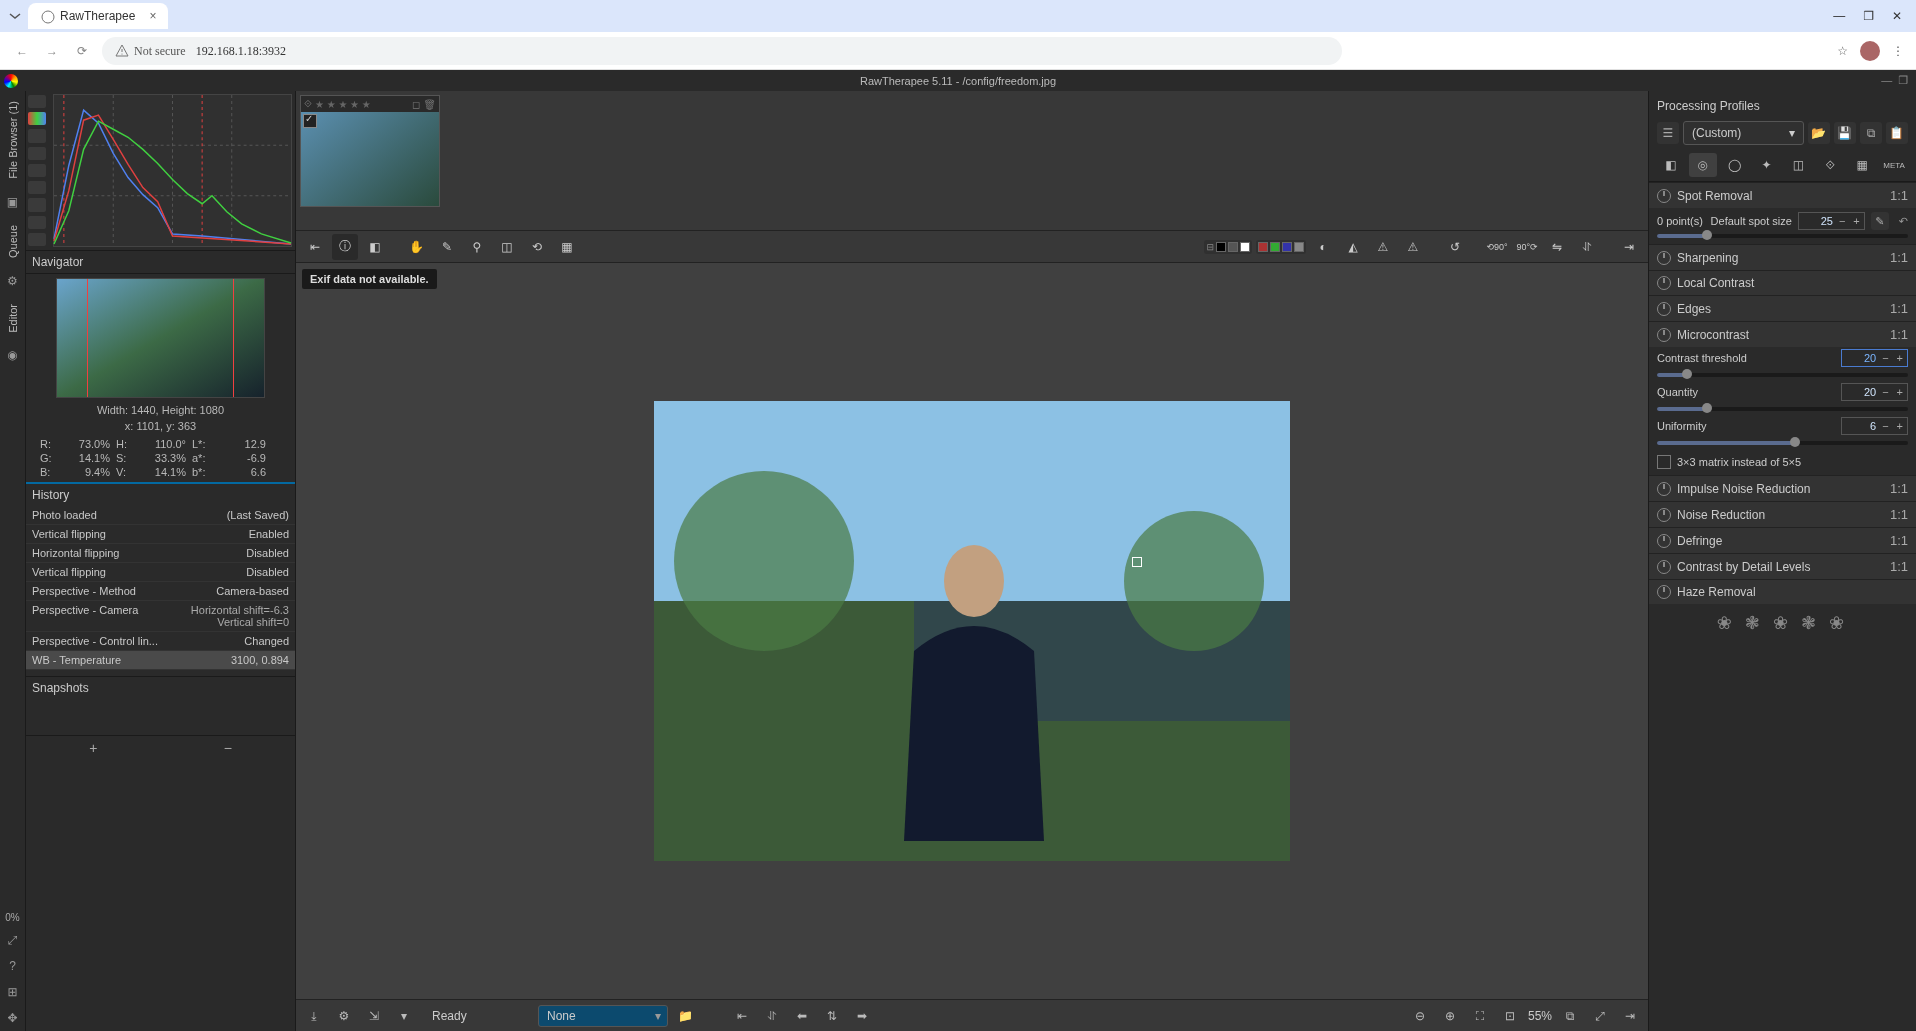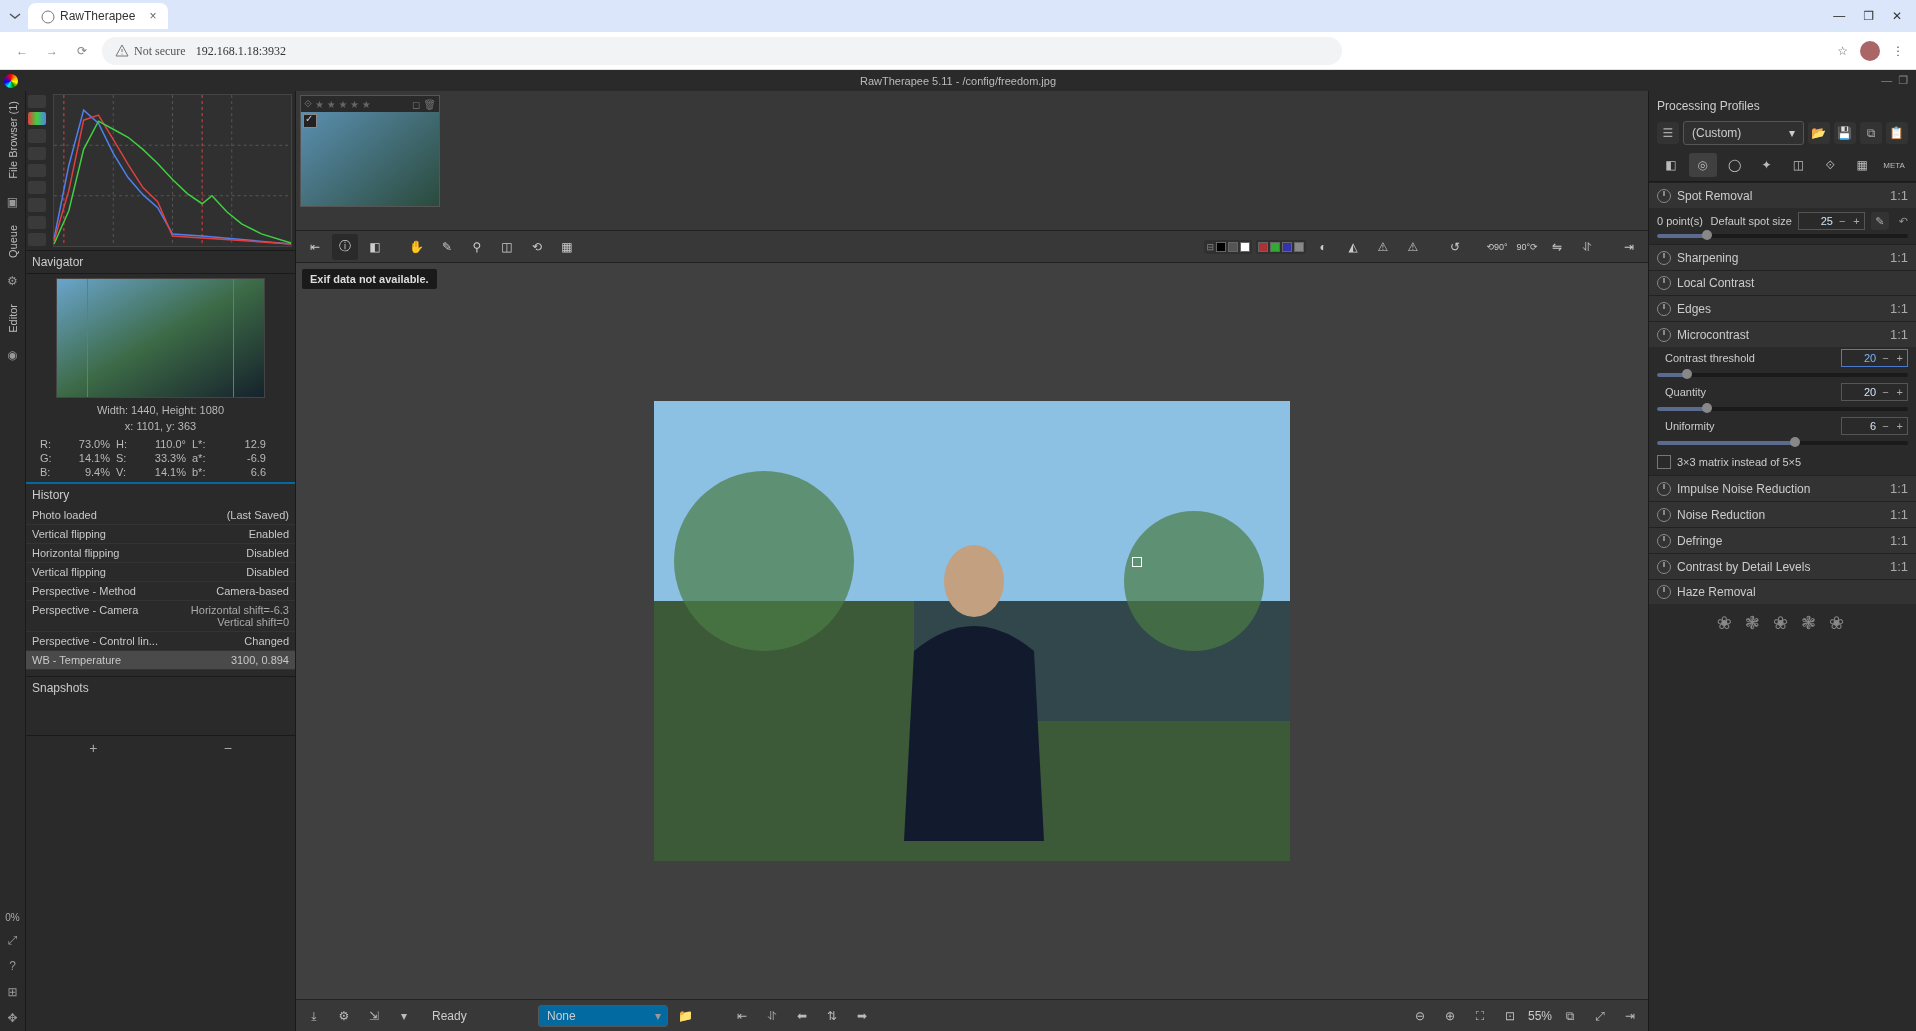--- a/index.html
+++ b/index.html
@@ -64,21 +64,21 @@
 .tbar-r { margin-left: auto; display: flex; align-items: center; gap: 4px; }
 
 .canvas-area { flex: 1; background: #404040; position: relative; display: flex; align-items: center; justify-content: center; }
 .exif-badge { position: absolute; top: 6px; left: 6px; background: #1a1a1a; color: #ddd; padding: 4px 8px; font-weight: bold; font-size: 11px; border-radius: 2px; }
 .main-img { width: 636px; height: 460px; background: linear-gradient(160deg, #7bb5e0 0%, #4a7a52 40%, #1a2838 80%); position: relative; overflow: hidden; }
 .sel-box { position: absolute; top: 156px; left: 478px; width: 10px; height: 10px; border: 1px solid #fff; }
 
 .statusbar { height: 32px; background: #383838; display: flex; align-items: center; padding: 0 6px; gap: 6px; border-top: 1px solid #222; }
 .sbtn { width: 24px; height: 24px; display: flex; align-items: center; justify-content: center; color: #bbb; }
 .status-txt { flex: 0 0 110px; color: #ccc; padding-left: 10px; }
-.dropdown { background: #0369a1; border: 1px solid #555; color: #ccc; padding: 3px 8px 3px 8px; position: relative; border-radius: 3px; width: 130px; }
+.dropdown { background: #0c4a6e; border: 1px solid #555; color: #ccc; padding: 3px 8px 3px 8px; position: relative; border-radius: 3px; width: 130px; }
 .dropdown::after { content: "▾"; position: absolute; right: 6px; color: #999; }
 .sb-right { margin-left: auto; display: flex; align-items: center; gap: 6px; }
 
 .right-col { width: 268px; background: #2a2a2a; border-left: 1px solid #1a1a1a; display: flex; flex-direction: column; padding: 4px 0; }
 .rhead { padding: 4px 8px; color: #ccc; }
 .profile-row { display: flex; align-items: center; gap: 4px; padding: 4px 8px; }
 .profile-dd { flex: 1; background: #303030; border: 1px solid #555; color: #ccc; padding: 4px 8px; border-radius: 3px; display: flex; justify-content: space-between; }
 .ricon { width: 22px; height: 22px; background: #333; border-radius: 3px; display: flex; align-items: center; justify-content: center; color: #aaa; }
 .tab-icons { display: flex; gap: 4px; padding: 4px 8px; border-bottom: 1px solid #1a1a1a; }
 .tab-ico { width: 28px; height: 24px; display: flex; align-items: center; justify-content: center; border-radius: 3px; color: #bbb; }
@@ -89,21 +89,21 @@
 .pwr::after { content: ""; position: absolute; top: 1px; left: 5px; width: 2px; height: 5px; background: #888; }
 .p11 { margin-left: auto; color: #aaa; font-size: 13px; }
 
 .spot-row { display: flex; align-items: center; padding: 4px 8px; gap: 6px; font-size: 11px; }
 .spin { display: flex; align-items: center; background: #2a2a2a; border: 1px solid #555; padding: 0; }
 .spin input { width: 36px; background: transparent; border: none; color: #cfe3fb; text-align: right; font-size: 11px; padding: 2px 2px; }
 .spin-b { color: #aaa; padding: 0 4px; }
 .spot-row .ricon { width: 18px; height: 18px; }
 
 .param { padding: 2px 8px; }
-.param-row { display: flex; align-items: center; justify-content: space-between; color: #ccc; font-size: 11px; margin-left: 8px; }
+.param-row { display: flex; align-items: center; justify-content: space-between; color: #ccc; font-size: 11px; }
 .param-slider { height: 4px; background: #1a1a1a; margin: 6px 0 2px; position: relative; border-radius: 2px; }
 .param-slider .fill { height: 100%; background: #5a6b8f; border-radius: 2px; }
 .param-slider .knob { position: absolute; top: -4px; width: 10px; height: 10px; background: #888; border-radius: 50%; margin-left: -5px; }
 .param .spin input { color: #cfe3fb; }
 .param.hl .spin { border-color: #4a7bd0; }
 .param.hl .spin input { color: #7bb5ff; }
 .reset { color: #999; margin-left: 4px; }
 
 .chk-row { display: flex; align-items: center; gap: 6px; padding: 6px 8px; color: #ccc; font-size: 11px; }
 .chk { width: 14px; height: 14px; border: 1px solid #777; }

